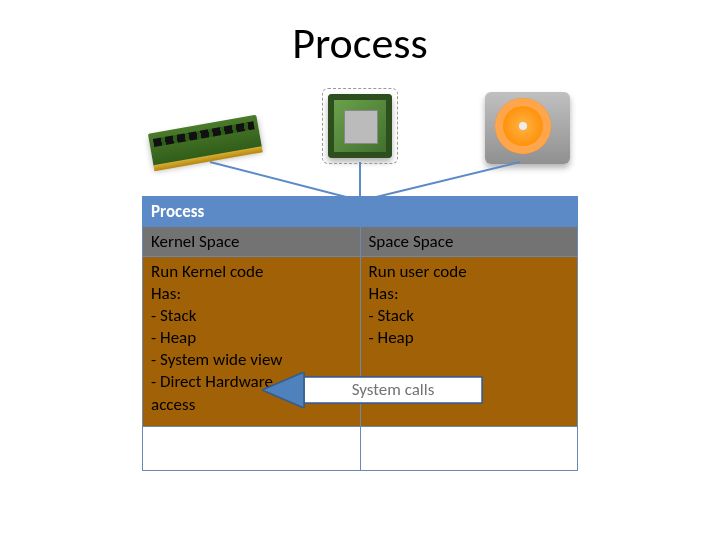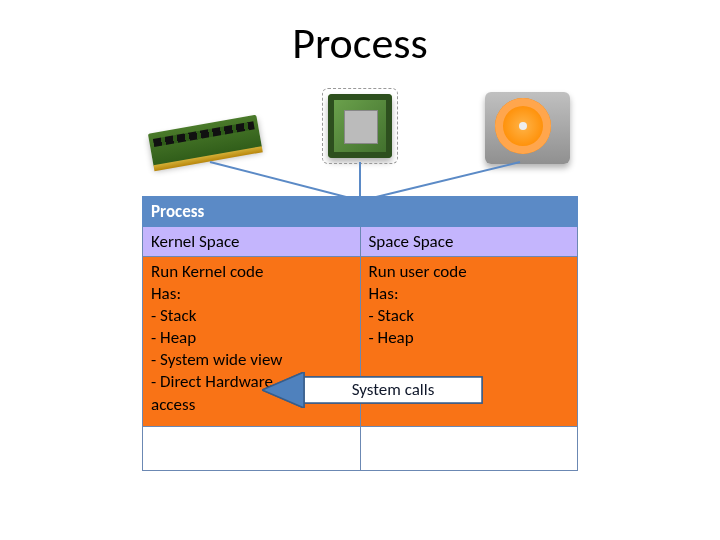--- a/index.html
+++ b/index.html
@@ -95,43 +95,43 @@
     border: 1px solid #6b88b3;
     padding: 4px 8px;
     vertical-align: top;
     text-align: left;
   }
   .tbl .hdr td {
     background:#5b8ac6; color:#fff; font-weight:700;
     border:1px solid #5b8ac6;
   }
   .tbl .sub td {
-    background:#c4b5fd;
+    background:#737373;
   }
   .tbl .content td {
-    background:#f97316; line-height:1.3;
+    background:#a16207; line-height:1.3;
     white-space: pre-line;
     padding-bottom: 10px;
     height: 130px;
   }
   .tbl .arrow-row td {
     background:#fff; border-top:none;
     position: relative;
     height: 44px;
   }
 
   .sys-arrow {
     position:absolute; top: 372px;
     left: 262px;
     width: 222px; height: 36px;
   }
   .sys-arrow svg { position:absolute; left:0; top:0; width:100%; height:100%; }
   .sys-arrow .lbl {
     position:absolute; left:46px; right:6px; top:7px;
-    font-size:17px; color:#0f172a; text-align:center;
+    font-size:17px; color:#737373; text-align:center;
   }
 </style>
 </head>
 <body>
 
 <div class="title">Process</div>
 
 <div class="hw-row">
   <div class="hw-item">
       <div class="ram"></div>

